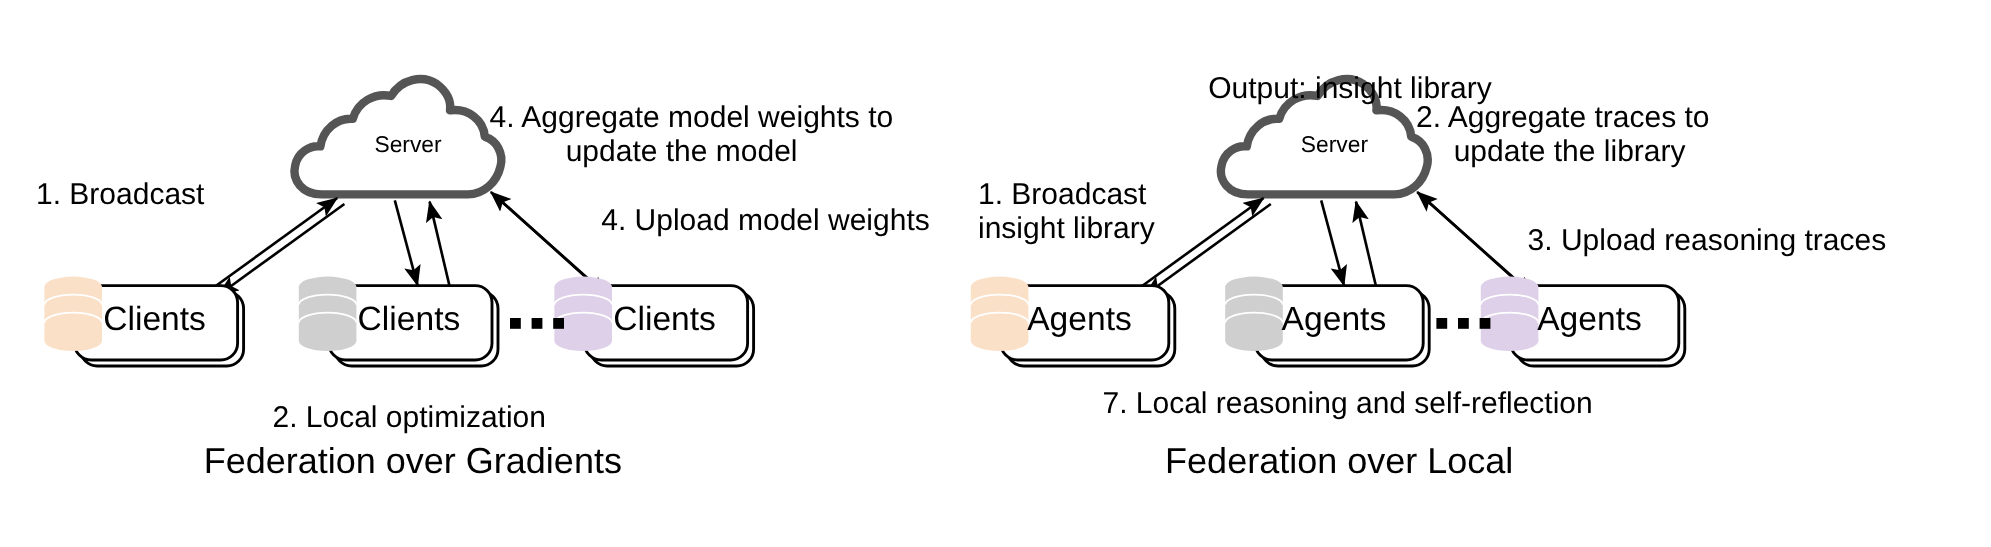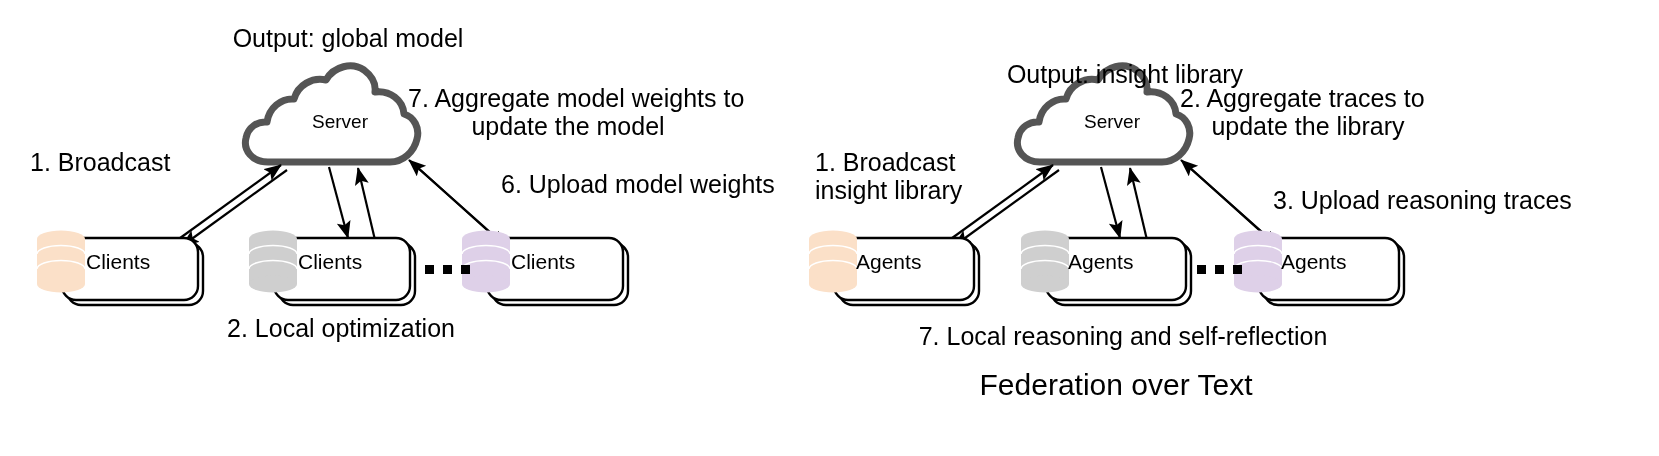--- a/index.html
+++ b/index.html
@@ -39,21 +39,21 @@
     color: #000000;
     white-space: pre;
     line-height: 1.16;
     font-size: 25px;
   }
   .lbl.ctr-x { transform: translateX(-50%); }
 
   .title-output { font-size: 25px; }
   .panel-caption { font-size: 30px; }
   .server-label { font-size: 19px; }
-  .node-label { font-size: 21px; text-align: center; }
+  .node-label { font-size: 28px; text-align: center; }
 </style>
 </head>
 <body>
 
 <div id="canvas">
 
   <div class="panel" id="panel-gradients">
 
     <svg class="svg-layer" viewBox="0 0 790 456" preserveAspectRatio="none">
       <defs>
@@ -134,37 +134,37 @@
         <ellipse cx="486" cy="284" rx="24" ry="8.5" fill="#ded0e8"></ellipse>
       </g>
 
       <g fill="#000000">
         <rect x="425" y="265" width="9" height="9"></rect>
         <rect x="443" y="265" width="9" height="9"></rect>
         <rect x="461" y="265" width="9" height="9"></rect>
       </g>
     </svg>
 
-    <span class="lbl title-output ctr-x" style="left:348px; top:24px;">Output: global model</span>
 
     <span class="lbl server-label ctr-x" style="left:340px; top:111px;">Server</span>
 
     <span class="lbl" style="left:30px; top:148px;">1. Broadcast</span>
 
-    <span class="lbl" style="left:408px; top:84px;">7. Aggregate model weights to</span>
+    <span class="lbl" style="left:408px; top:84px;">4. Aggregate model weights to</span>
     <span class="lbl ctr-x" style="left:568px; top:112px;text-align:right;">update the model</span>
 
-    <span class="lbl" style="left:501px; top:170px;">6. Upload model weights</span>
-
-    <span class="lbl ctr-x" style="left:341px; top:314px;text-align:right;">2. Local optimization</span>
+    <span class="lbl" style="left:501px; top:170px;">4. Upload model weights</span>
+
+    <span class="lbl ctr-x" style="left:341px; top:334px;text-align:right;">2. Local optimization</span>
 
     <span class="lbl node-label" style="left:86px; top:250px;">Clients</span>
     <span class="lbl node-label" style="left:298px; top:250px;">Clients</span>
     <span class="lbl node-label" style="left:511px; top:250px;">Clients</span>
 
+    <span class="lbl panel-caption ctr-x" style="left:344px; top:368px;">Federation over Gradients</span>
   </div>
 
   <div class="panel" id="panel-text">
 
     <svg class="svg-layer" viewBox="0 0 869 456" preserveAspectRatio="none">
       <defs>
         <marker id="ah-r" markerWidth="9" markerHeight="9" refX="7.6" refY="3.2" orient="auto" markerUnits="strokeWidth">
           <path d="M0,0 L8,3.2 L0,6.4 L1.6,3.2 Z" fill="#000000"></path>
         </marker>
       </defs>
@@ -257,16 +257,16 @@
     <span class="lbl ctr-x" style="left:518px; top:112px;">update the library</span>
 
     <span class="lbl" style="left:483px; top:186px;">3. Upload reasoning traces</span>
 
     <span class="lbl ctr-x" style="left:333px; top:322px;">7. Local reasoning and self-reflection</span>
 
     <span class="lbl node-label" style="left:66px; top:250px;">Agents</span>
     <span class="lbl node-label" style="left:278px; top:250px;">Agents</span>
     <span class="lbl node-label" style="left:491px; top:250px;">Agents</span>
 
-    <span class="lbl panel-caption ctr-x" style="left:326px; top:368px;">Federation over Text</span>
+    <span class="lbl panel-caption ctr-x" style="left:326px; top:368px;">Federation over Local</span>
   </div>
 
 </div>
 
 </body></html>

